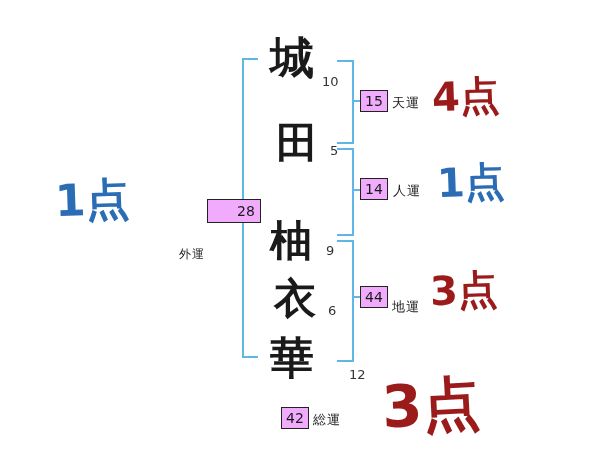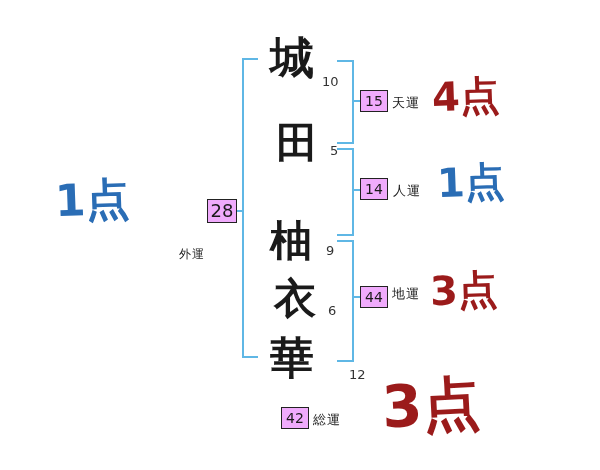--- a/index.html
+++ b/index.html
@@ -75,21 +75,21 @@
   <div class="strokes" style="left:328px; top:304px;">6</div>
   <div class="strokes" style="left:318px; top:368px;margin-left:31px;">12</div>
 
   <div class="abs">
     <div class="bline" style="left:242px; top:58px;  width:2px;  height:300px;"></div>
     <div class="bline" style="left:242px; top:58px;  width:16px; height:2px;"></div>
     <div class="bline" style="left:242px; top:356px; width:16px; height:2px;"></div>
     <div class="bline" style="left:233px; top:210px; width:9px;  height:2px;"></div>
   </div>
   <div class="flabel" style="left:179px; top:206px; font-size:12px;margin-top:42px;">外運</div>
-  <div class="vbox" style="left:207px; top:199px; width:28px; height:22px; font-size:18px;">28</div>
+  <div class="vbox" style="left:207px; top:199px; width:28px; height:22px; font-size:14px;padding-left:24px;">28</div>
   <div class="score" style="left: 55px; top: 178px; font-size: 44px; transform: rotate(-2deg); color: rgb(42, 109, 181);">1点</div>
 
   <div class="abs">
     <div class="bline" style="left:352px; top:60px;  width:2px;  height:84px;"></div>
     <div class="bline" style="left:337px; top:60px;  width:15px; height:2px;"></div>
     <div class="bline" style="left:337px; top:142px; width:15px; height:2px;"></div>
     <div class="bline" style="left:354px; top:100px; width:6px;  height:2px;"></div>
   </div>
   <div class="vbox" style="left:360px; top:90px;">15</div>
   <div class="flabel" style="left:392px; top:96px;">天運</div>
@@ -105,20 +105,20 @@
   <div class="flabel" style="left:384px; top:184px;margin-left:9px;">人運</div>
   <div class="score" style="left: 437px; top: 162px; font-size: 40px; transform: rotate(-2deg); color: rgb(42, 109, 181);">1点</div>
 
   <div class="abs">
     <div class="bline" style="left:352px; top:240px; width:2px;  height:122px;"></div>
     <div class="bline" style="left:337px; top:240px; width:15px; height:2px;"></div>
     <div class="bline" style="left:337px; top:360px; width:15px; height:2px;"></div>
     <div class="bline" style="left:354px; top:296px; width:6px;  height:2px;"></div>
   </div>
   <div class="vbox" style="left:360px; top:286px;">44</div>
-  <div class="flabel" style="left:392px; top:288px;font-family:Liberation Mono, monospace;">地運</div>
+  <div class="flabel" style="left:392px; top:300px;">地運</div>
   <div class="score" style="left: 430px; top: 270px; font-size: 40px; transform: rotate(-2deg); color: rgb(155, 27, 27);">3点</div>
 
   <div class="vbox" style="left:281px; top:407px;">42</div>
   <div class="flabel" style="left:313px; top:413px;">総運</div>
   <div class="score" style="left: 382px; top: 376px; font-size: 58px; transform: rotate(-3deg); color: rgb(155, 27, 27);">3点</div>
 
 </div>
 
 </body></html>

